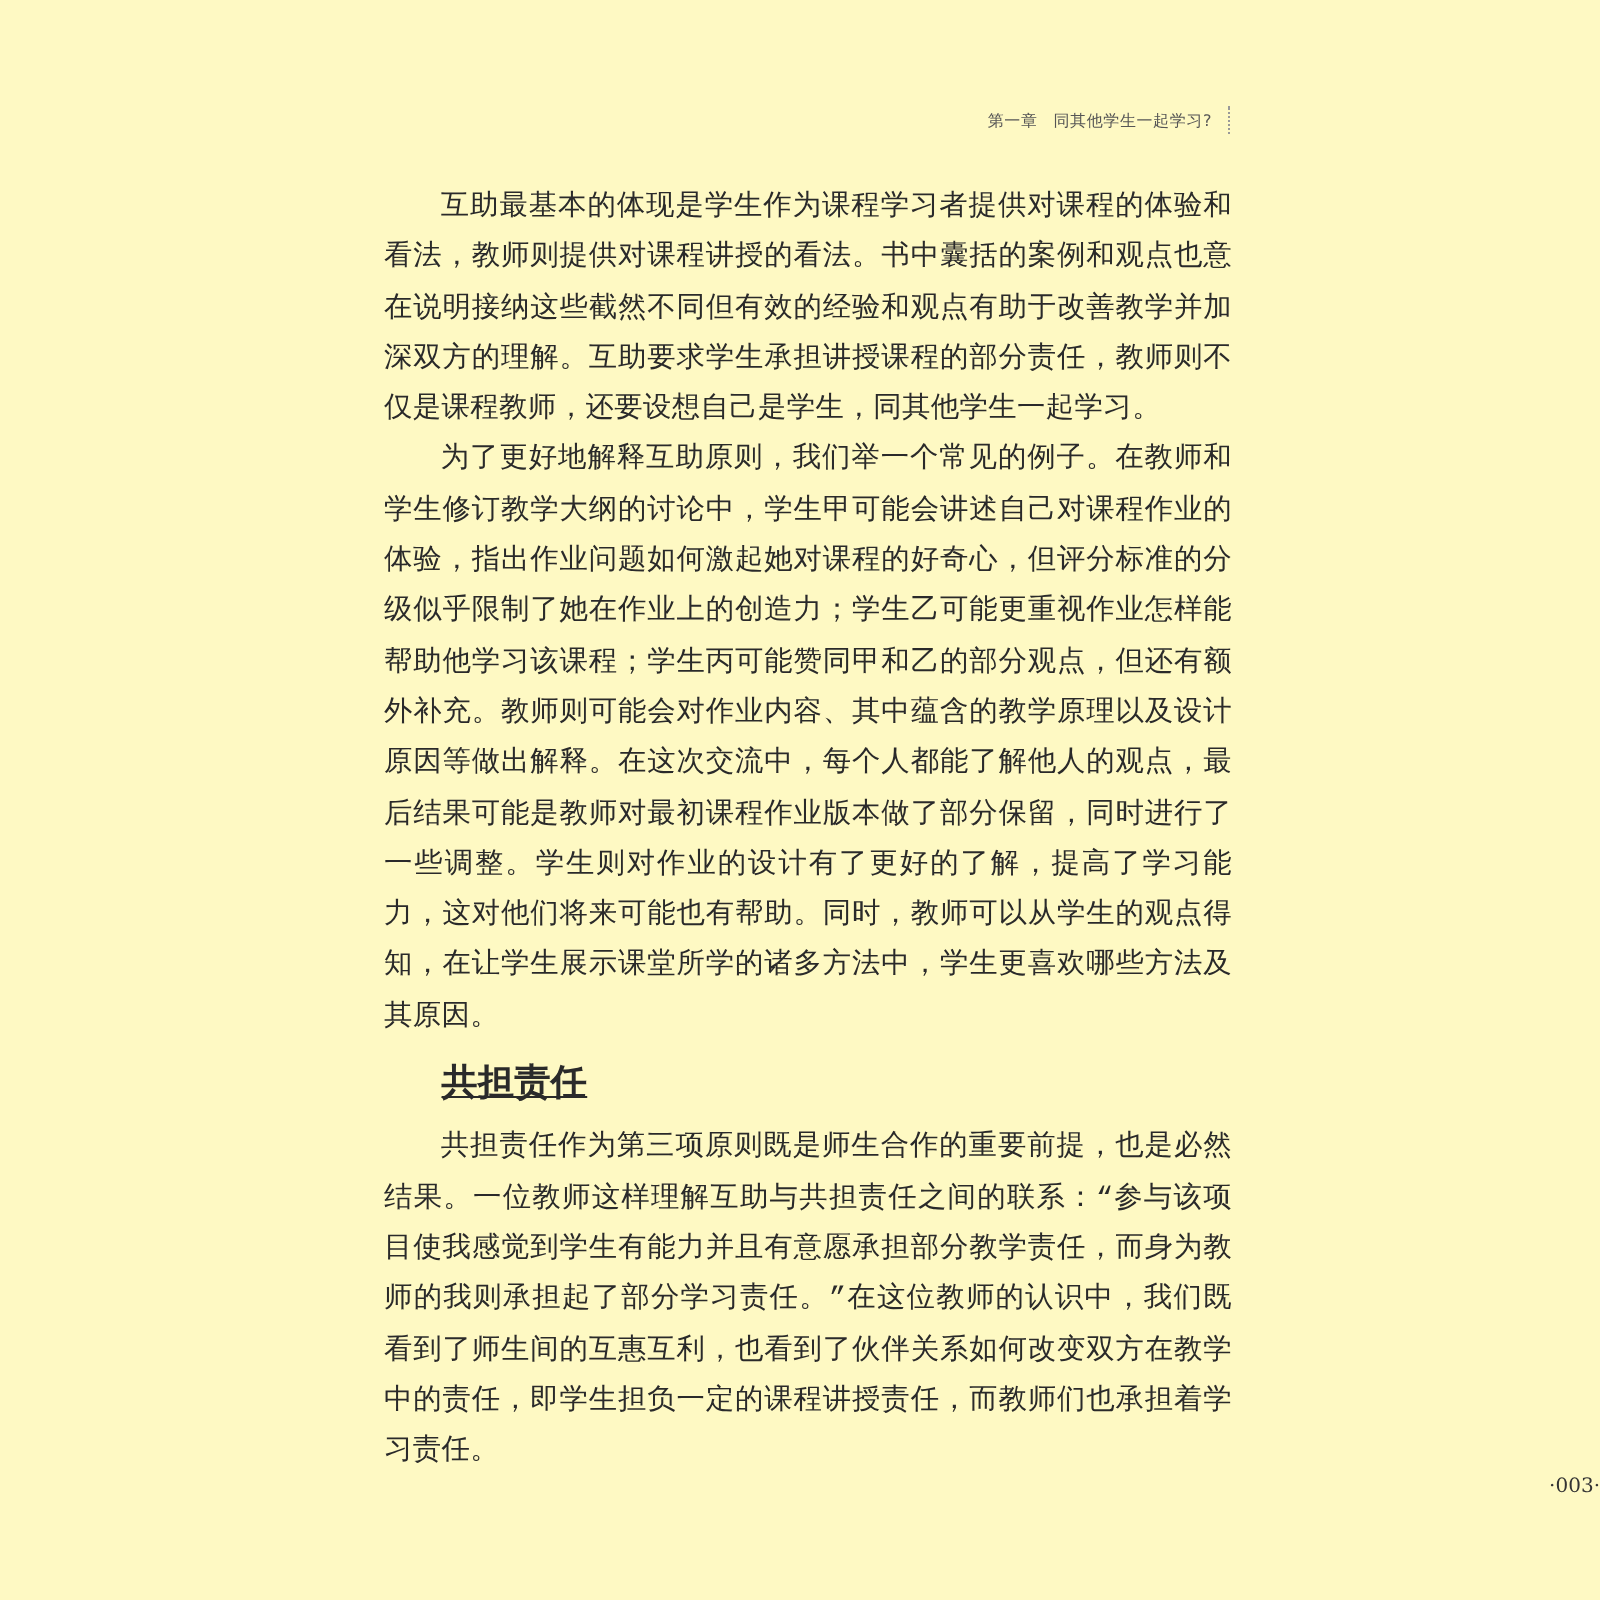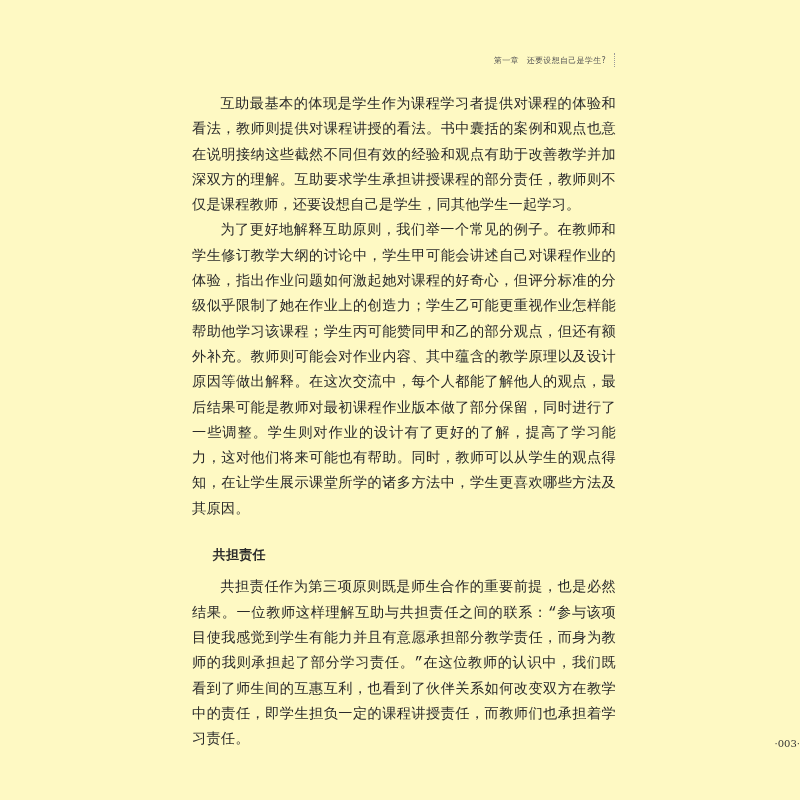--- a/index.html
+++ b/index.html
@@ -55,42 +55,43 @@
     margin: 0;
     text-indent: 0;
   }
   .body-text p.indent {
     text-indent: 2em;
     font-family: Liberation Mono, monospace;
   }
   .body-text .section-heading {
     font-weight: bold;
     text-indent: 1.6em;
-    margin: 20px 0 8px 0;
+    margin: 7px 0 8px 0;
     font-family: "DejaVu Sans", "Liberation Sans", sans-serif;
-    font-size: 13px;
+    font-size: 18px;
+    text-decoration: underline;
   }
   .page-number {
     position: absolute;
     top: 738px;
     left: 0;
     width: 800px;
     text-align: right;
     font-size: 10px;
     color: #333;
   }
 </style>
 </head>
 <body>
 
 <div class="page">
 
   <div class="running-header">
     <span class="chapter-num">第一章</span>
-    <span class="chapter-title">还要设想自己是学生?</span>
+    <span class="chapter-title">同其他学生一起学习?</span>
     <span class="marker"></span>
   </div>
 
   <div class="body-text">
     <p class="indent">互助最基本的体现是学生作为课程学习者提供对课程的体验和看法，教师则提供对课程讲授的看法。书中囊括的案例和观点也意在说明接纳这些截然不同但有效的经验和观点有助于改善教学并加深双方的理解。互助要求学生承担讲授课程的部分责任，教师则不仅是课程教师，还要设想自己是学生，同其他学生一起学习。</p>
     <p class="indent">为了更好地解释互助原则，我们举一个常见的例子。在教师和学生修订教学大纲的讨论中，学生甲可能会讲述自己对课程作业的体验，指出作业问题如何激起她对课程的好奇心，但评分标准的分级似乎限制了她在作业上的创造力；学生乙可能更重视作业怎样能帮助他学习该课程；学生丙可能赞同甲和乙的部分观点，但还有额外补充。教师则可能会对作业内容、其中蕴含的教学原理以及设计原因等做出解释。在这次交流中，每个人都能了解他人的观点，最后结果可能是教师对最初课程作业版本做了部分保留，同时进行了一些调整。学生则对作业的设计有了更好的了解，提高了学习能力，这对他们将来可能也有帮助。同时，教师可以从学生的观点得知，在让学生展示课堂所学的诸多方法中，学生更喜欢哪些方法及其原因。</p>
     <p class="section-heading">共担责任</p>
     <p class="indent">共担责任作为第三项原则既是师生合作的重要前提，也是必然结果。一位教师这样理解互助与共担责任之间的联系：“参与该项目使我感觉到学生有能力并且有意愿承担部分教学责任，而身为教师的我则承担起了部分学习责任。”在这位教师的认识中，我们既看到了师生间的互惠互利，也看到了伙伴关系如何改变双方在教学中的责任，即学生担负一定的课程讲授责任，而教师们也承担着学习责任。</p>
 
   </div>

